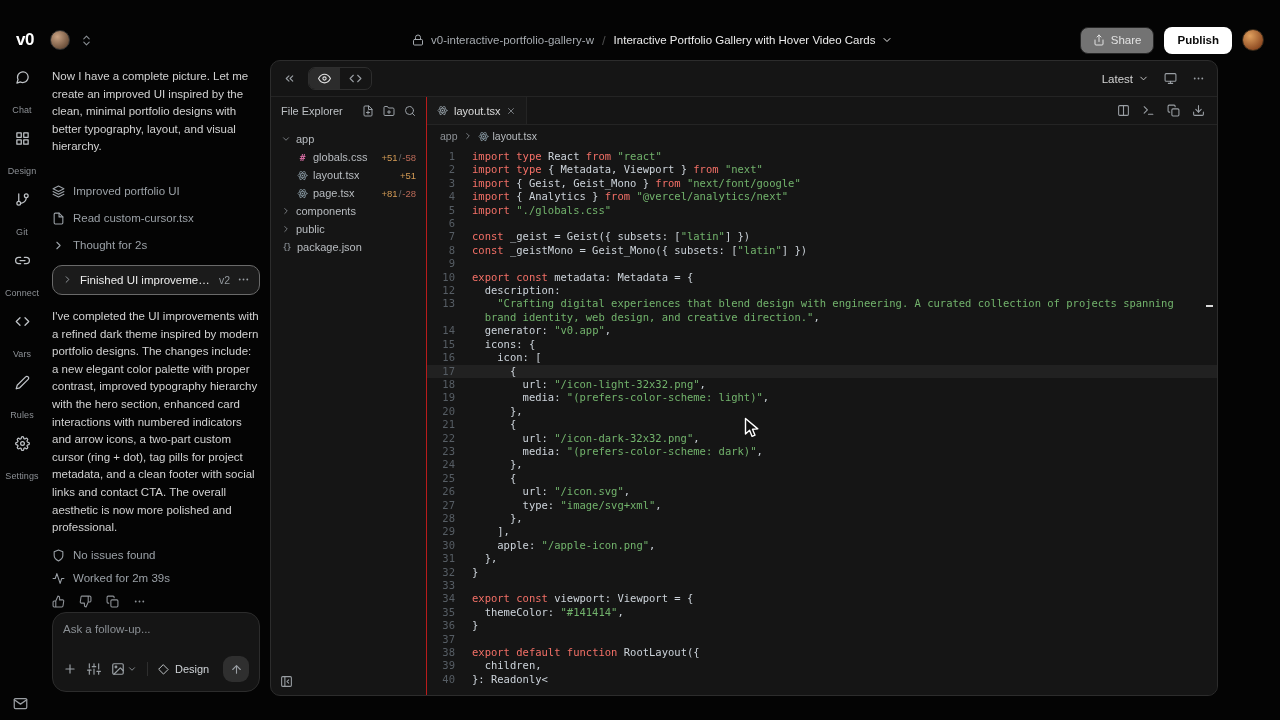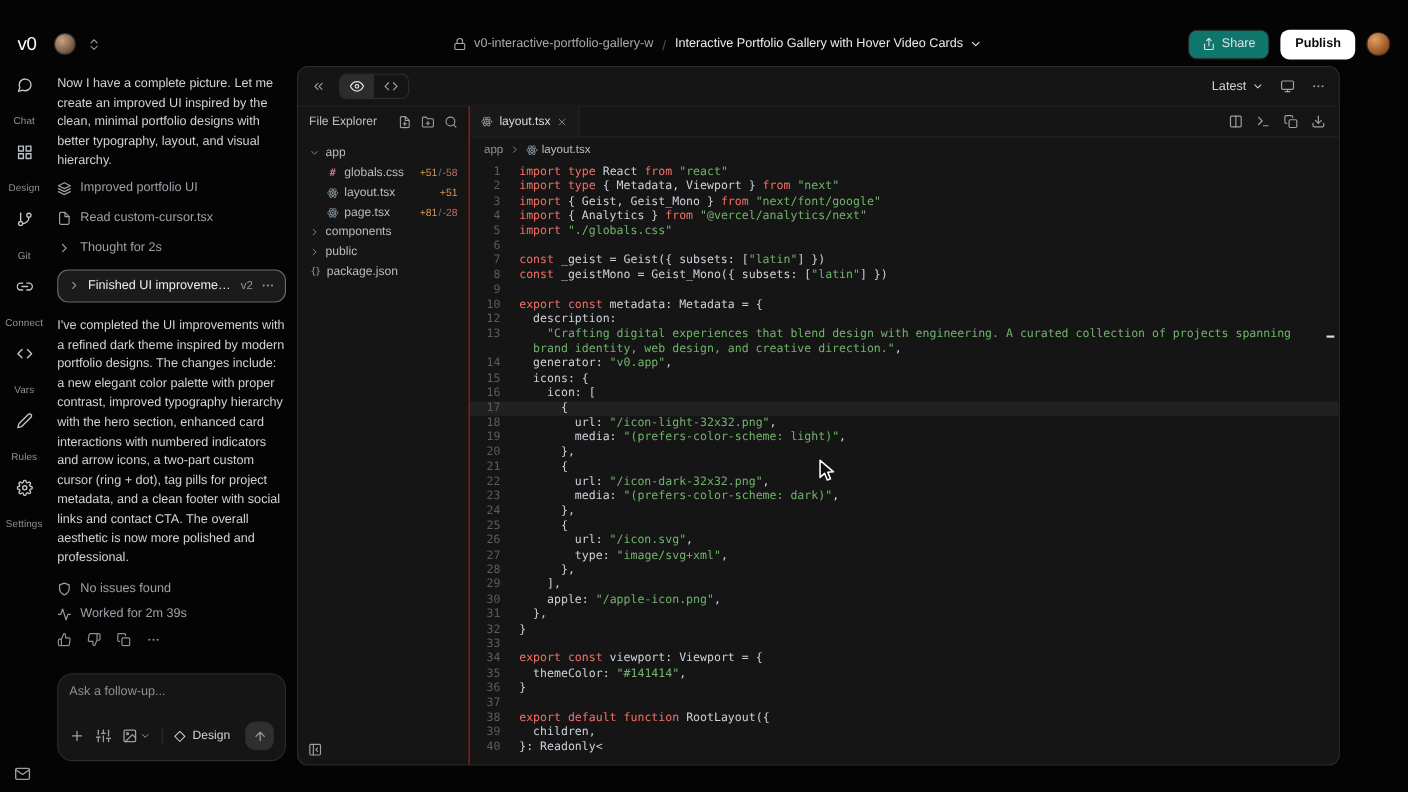--- a/index.html
+++ b/index.html
@@ -11,46 +11,46 @@
   .i10{width:10px;height:10px;display:inline-flex;flex:none}
   .i11{width:11px;height:11px;display:inline-flex;flex:none}
   .i12{width:12px;height:12px;display:inline-flex;flex:none}
   .i13{width:13px;height:13px;display:inline-flex;flex:none}
   .i14{width:14px;height:14px;display:inline-flex;flex:none}
   .i15{width:15px;height:15px;display:inline-flex;flex:none}
   [data-icon] svg{width:100%;height:100%;fill:none;stroke:currentColor;stroke-width:2;stroke-linecap:round;stroke-linejoin:round}
 
   
   .topbar{position:absolute;left:0;top:20px;right:0;height:40px;display:flex;align-items:center;padding:0 16px;}
-  .logo{font-weight:400;font-size:17px;color:#fff;letter-spacing:-0.5px;cursor:pointer}
+  .logo{font-weight:700;font-size:17px;color:#fff;letter-spacing:-0.5px;cursor:pointer}
   .avatar-sm{width:20px;height:20px;border-radius:50%;margin-left:16px;cursor:pointer;
     background:radial-gradient(circle at 35% 32%, #c9a384, #6b4f3a 75%);border:1px solid #333}
   .sort-btn{margin-left:10px;color:#8a8f94;cursor:pointer}
   .crumbs-top{position:absolute;left:412px;top:0;height:40px;display:flex;align-items:center;gap:8px;font-size:11.5px}
   .crumb-proj{display:flex;align-items:center;gap:7px;color:#a6abb0;cursor:pointer}
   .crumb-sep{color:#4c4c4c;font-size:13px}
   .crumb-chat{display:flex;align-items:center;gap:6px;color:#ececec;cursor:pointer}
   .topbar-right{margin-left:auto;display:flex;align-items:center;gap:10px}
   .share-btn{display:flex;align-items:center;gap:6px;height:27px;padding:0 12px;border-radius:8px;
-    background:#0f766e;border:1px solid #262626;color:#e2e2e2;font-size:11.5px;cursor:pointer}
+    background:#737373;border:1px solid #262626;color:#e2e2e2;font-size:11.5px;cursor:pointer}
   .publish-btn{height:27px;padding:0 13px;border-radius:8px;background:#fff;color:#0a0a0a;
     font-size:11.5px;font-weight:700;display:flex;align-items:center;cursor:pointer;border:none;font-family:inherit}
   .avatar-lg{width:22px;height:22px;border-radius:50%;cursor:pointer;
     background:radial-gradient(circle at 35% 30%, #e0a05e, #8d4a22 75%);border:1px solid #3a2a1a}
 
   
   .rail{position:absolute;left:0;top:62px;width:44px;display:flex;flex-direction:column;align-items:center}
   .rail-item{width:100%;display:flex;flex-direction:column;align-items:center;gap:20px;padding:8px 0;cursor:pointer;color:#c0c4c8}
   .rail-label{font-size:9px;color:#8d9196;letter-spacing:0.1px}
   .mail-btn{position:absolute;left:13px;bottom:9px;color:#9a9ea3;cursor:pointer}
 
   
   .chat{position:absolute;left:44px;top:60px;width:224px;bottom:24px;display:flex;flex-direction:column;padding:8px 8px 0 8px}
   .msg{font-size:11.5px;line-height:17.6px;color:#d2d2d2}
-  .steps{margin-top:2px}
+  .steps{margin-top:22px}
   .step{display:flex;align-items:center;gap:8px;height:27px;color:#9ba1a7;font-size:11.5px;cursor:pointer}
   .task-card{margin-top:6px;display:flex;align-items:center;gap:7px;border:1px solid #6a6a6a;background:#1b1b1b;
     border-radius:10px;height:30px;padding:0 9px;cursor:pointer}
   .task-card .chev{color:#9a9fa4}
   .task-title{font-size:11.5px;color:#ededed;white-space:nowrap;overflow:hidden;text-overflow:ellipsis}
   .task-ver{font-size:10.5px;color:#949a9f;flex:none}
   .task-more{margin-left:auto;color:#9a9fa4;flex:none;cursor:pointer}
   .summary{margin-top:13px}
   .meta-row{display:flex;align-items:center;gap:8px;color:#9ba1a7;font-size:11.5px}
   .meta-row.first{margin-top:12px}

